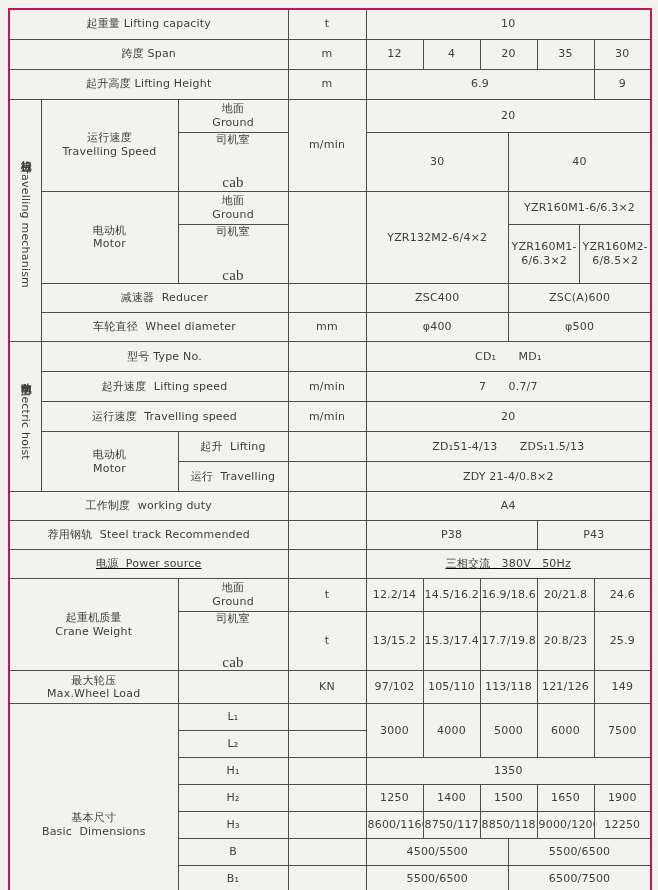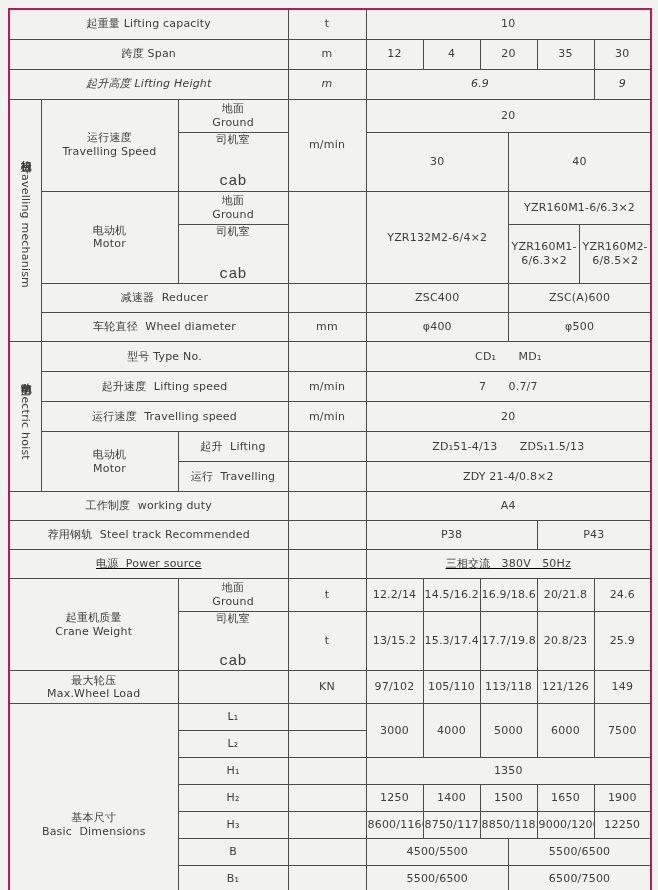--- a/index.html
+++ b/index.html
@@ -36,21 +36,21 @@
   td.sm{font-size:9px;letter-spacing:0;}
   td.vert{
     writing-mode:vertical-rl;
     text-orientation:mixed;
     letter-spacing:3px;
     font-size:11px;
     padding:6px 0;
   }
   .big{
     font-size:15px;
-    font-family:Liberation Mono, monospace;
+    font-family:Liberation Serif, serif;
     line-height:1.1;
     margin-top:28px;
   }
 </style>
 </head>
 <body>
 
 <div class="paper">
   <table class="spec">
     <colgroup>
@@ -87,21 +87,21 @@
         </tr>
         <tr style="height: 30px;">
           <td colspan="3">跨度 Span</td>
           <td>m</td>
           <td colspan="4">12</td>
           <td colspan="4">4</td>
           <td colspan="4">20</td>
           <td colspan="4">35</td>
           <td colspan="4">30</td>
         </tr>
-        <tr style="height: 30px; font-style: italic;">
+        <tr style="height: 30px;">
           <td colspan="3">起升高度 Lifting Height</td>
           <td>m</td>
           <td colspan="16">6.9</td>
           <td colspan="4">9</td>
         </tr>
         <tr style="height: 33px;">
           <td rowspan="6" class="vert">运行机构　Travelling mechanism</td>
           <td rowspan="2"><div>运行速度</div><div>Travelling Speed</div></td>
           <td><div>地面</div><div>Ground</div></td>
           <td rowspan="2">m/min</td>

